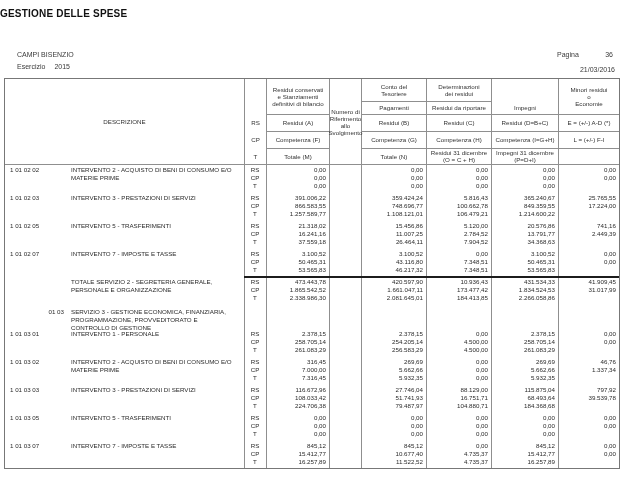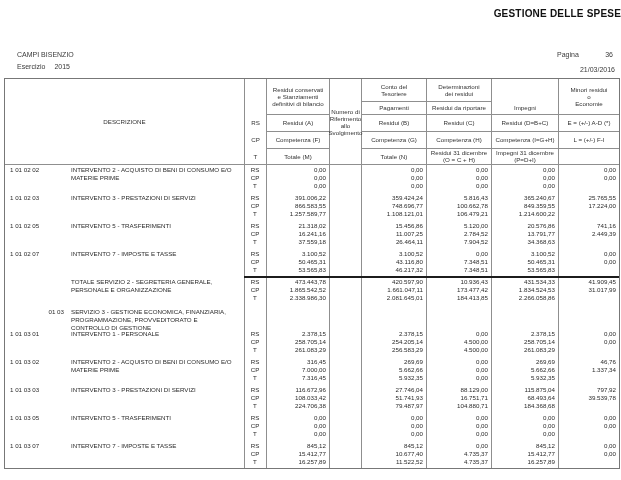--- a/index.html
+++ b/index.html
@@ -1,19 +1,19 @@
 <!DOCTYPE html>
 <html><head>
 <meta charset="utf-8">
 <style>
   *{margin:0;padding:0;box-sizing:border-box}
   html,body{width:621px;height:480px;background:#fff;overflow:hidden}
   body{font-family:"Liberation Sans","DejaVu Sans",sans-serif;color:#2a2a2a;position:relative}
 
-  .doc-title{position:absolute;top:8px;left:0;width:100%;text-align:right;
+  .doc-title{position:absolute;top:8px;left:0;width:100%;text-align:left;
     font-size:10px;font-weight:bold;letter-spacing:.2px;color:#111}
 
   .meta{position:absolute;font-size:7px;color:#3a3a3a;white-space:nowrap}
   .m-entity{left:17px;top:51px}
   .m-esercizio{left:17px;top:63px}
   .m-esercizio .year{margin-left:9px}
   .m-pagina-label{left:557px;top:51px}
   .m-pagina-num{right:8px;top:51px}
   .m-date{right:6px;top:66px}
 

